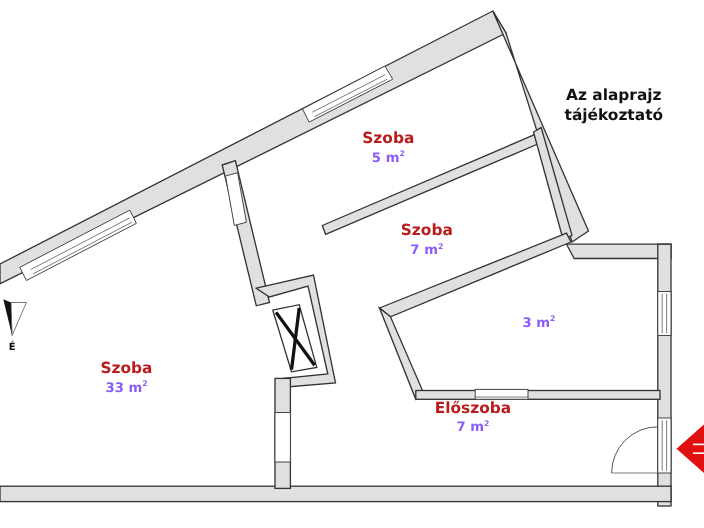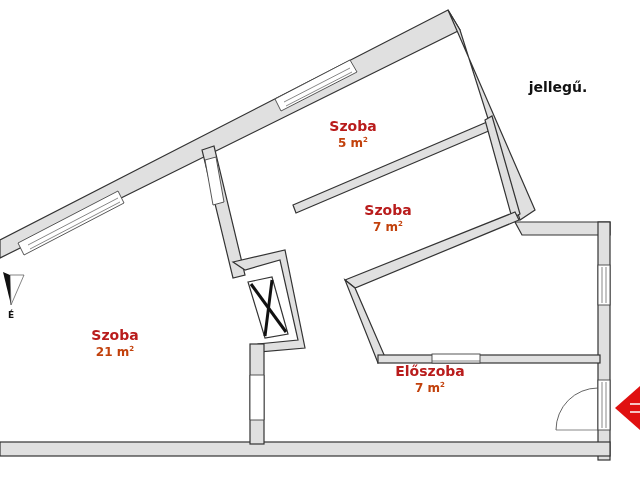--- a/index.html
+++ b/index.html
@@ -5,21 +5,21 @@
     html, body { margin: 0; padding: 0; background: #ffffff; }
     body { width: 640px; height: 480px; overflow: hidden; position: relative; font-family: "DejaVu Sans", "Liberation Sans", sans-serif; }
     #plan { position: absolute; left: 0; top: 0; width: 640px; height: 480px; }
     .wall { fill: #e0e0e0; stroke: #333333; stroke-width: 1.2; stroke-linejoin: miter; }
     .floor { fill: #ffffff; stroke: #333333; stroke-width: 1.2; }
     .win { fill: #ffffff; stroke: #444444; stroke-width: 0.9; }
     .winline { stroke: #555555; stroke-width: 0.7; fill: none; }
     .door-arc { fill: none; stroke: #555555; stroke-width: 0.9; }
     .label { position: absolute; text-align: center; font-weight: bold; line-height: 1.25; }
     .room-name { display: block; color: #b91c1c; font-size: 14px; }
-    .room-area { display: block; color: #c2410c; font-size: 12px; }
+    .room-area { display: block; color: #8b5cf6; font-size: 12px; }
     .room-area sup { font-size: 7px; vertical-align: 5px; }
     .note { position: absolute; left: 503px; top: 78px; width: 110px; text-align: center; font-weight: bold; font-size: 14px; color: #111111; line-height: 1.3; }
   </style>
 </head>
 <body>
 
 <svg id="plan" viewBox="0 0 640 480" xmlns="http://www.w3.org/2000/svg">
 
   <g>
 
@@ -92,37 +92,39 @@
   </g>
 
   <g>
     <polygon points="3,272 10,275 11,305" fill="#111111"></polygon>
     <polygon points="10,275 24,275 11,305" fill="#ffffff" stroke="#333333" stroke-width="0.6"></polygon>
     <text x="8" y="318" font-size="9" font-weight="bold" fill="#111111" font-family="DejaVu Sans, sans-serif">É</text>
   </g>
 </svg>
 
 <div class="note">
-  <div>jellegű.</div>
+  <div>Az alaprajz</div>
+  <div>tájékoztató</div>
 </div>
 
 <div class="label" style="left:318px; top:118px; width:70px;">
   <span class="room-name">Szoba</span>
   <span class="room-area"><span>5 m</span><sup>2</sup></span>
 </div>
 
 <div class="label" style="left:348px; top:202px; width:80px;">
   <span class="room-name">Szoba</span>
   <span class="room-area"><span>7 m</span><sup>2</sup></span>
 </div>
 
 <div class="label" style="left:440px; top:286px; width:100px;">
+  <span class="room-area"><span>3 m</span><sup>2</sup></span>
 </div>
 
 <div class="label" style="left:80px; top:327px; width:70px;">
   <span class="room-name">Szoba</span>
-  <span class="room-area"><span>21 m</span><sup>2</sup></span>
+  <span class="room-area"><span>33 m</span><sup>2</sup></span>
 </div>
 
 <div class="label" style="left:390px; top:363px; width:80px;">
   <span class="room-name">Előszoba</span>
   <span class="room-area"><span>7 m</span><sup>2</sup></span>
 </div>
 
 </body></html>

